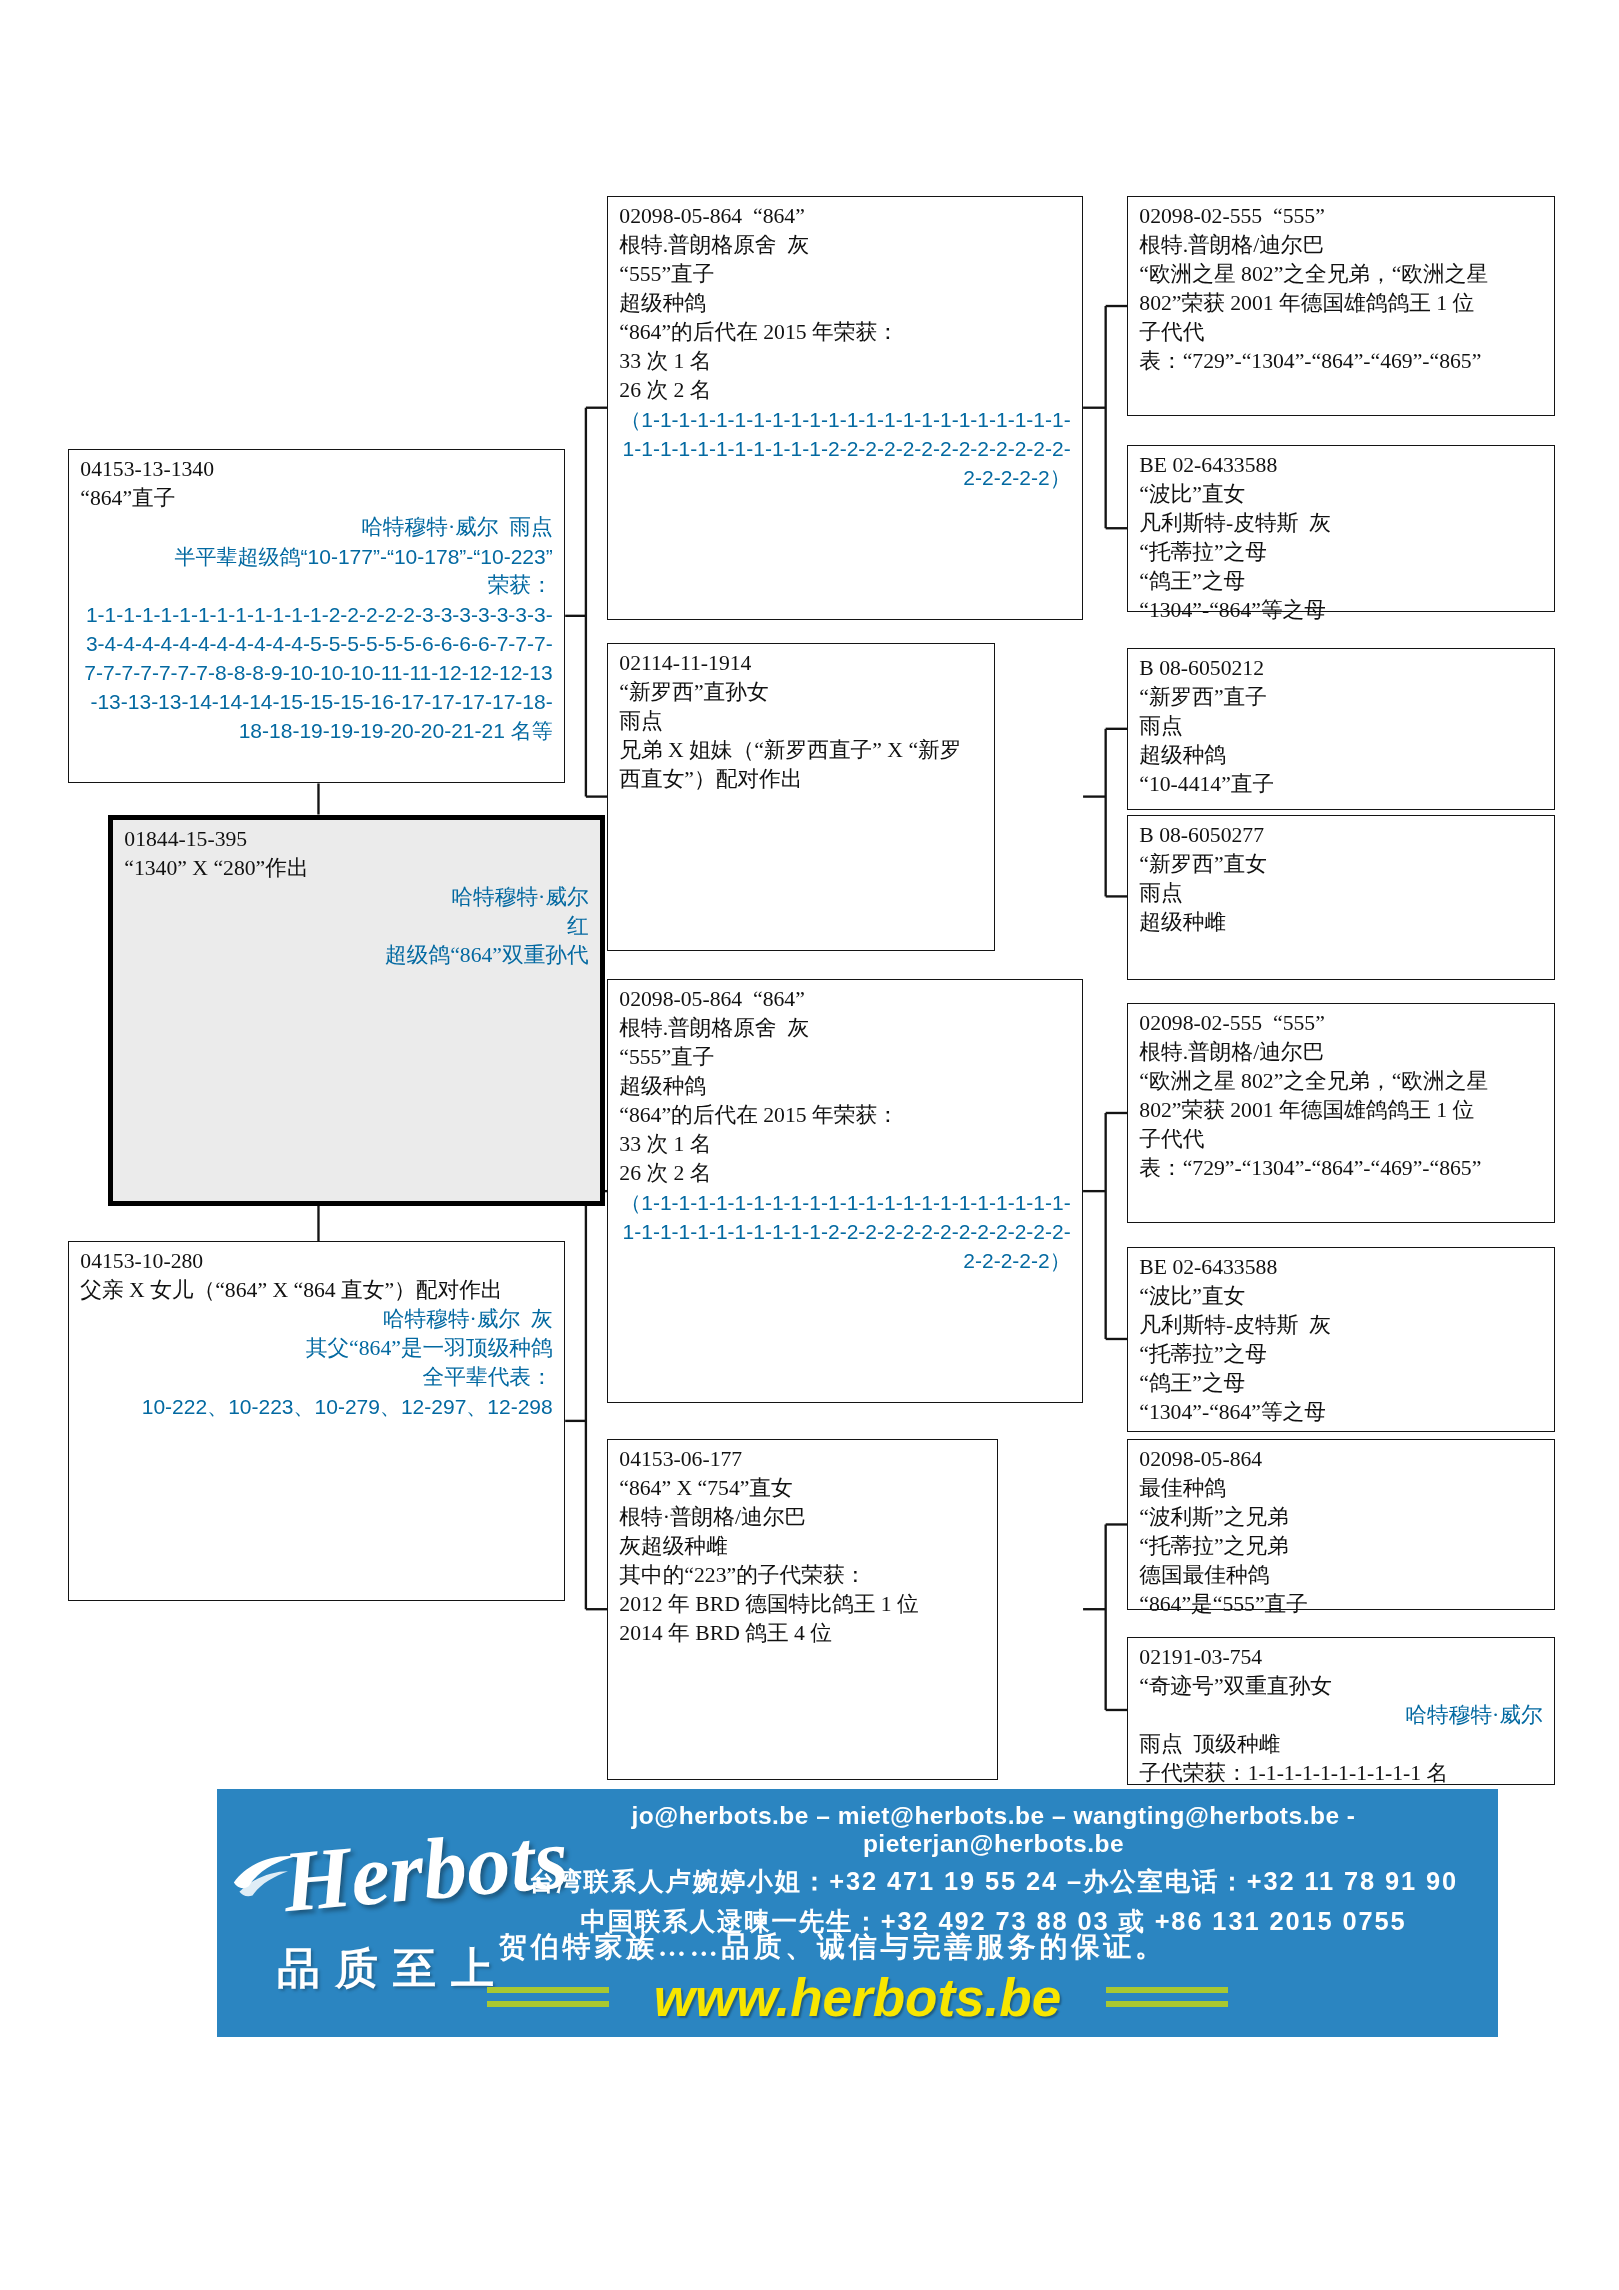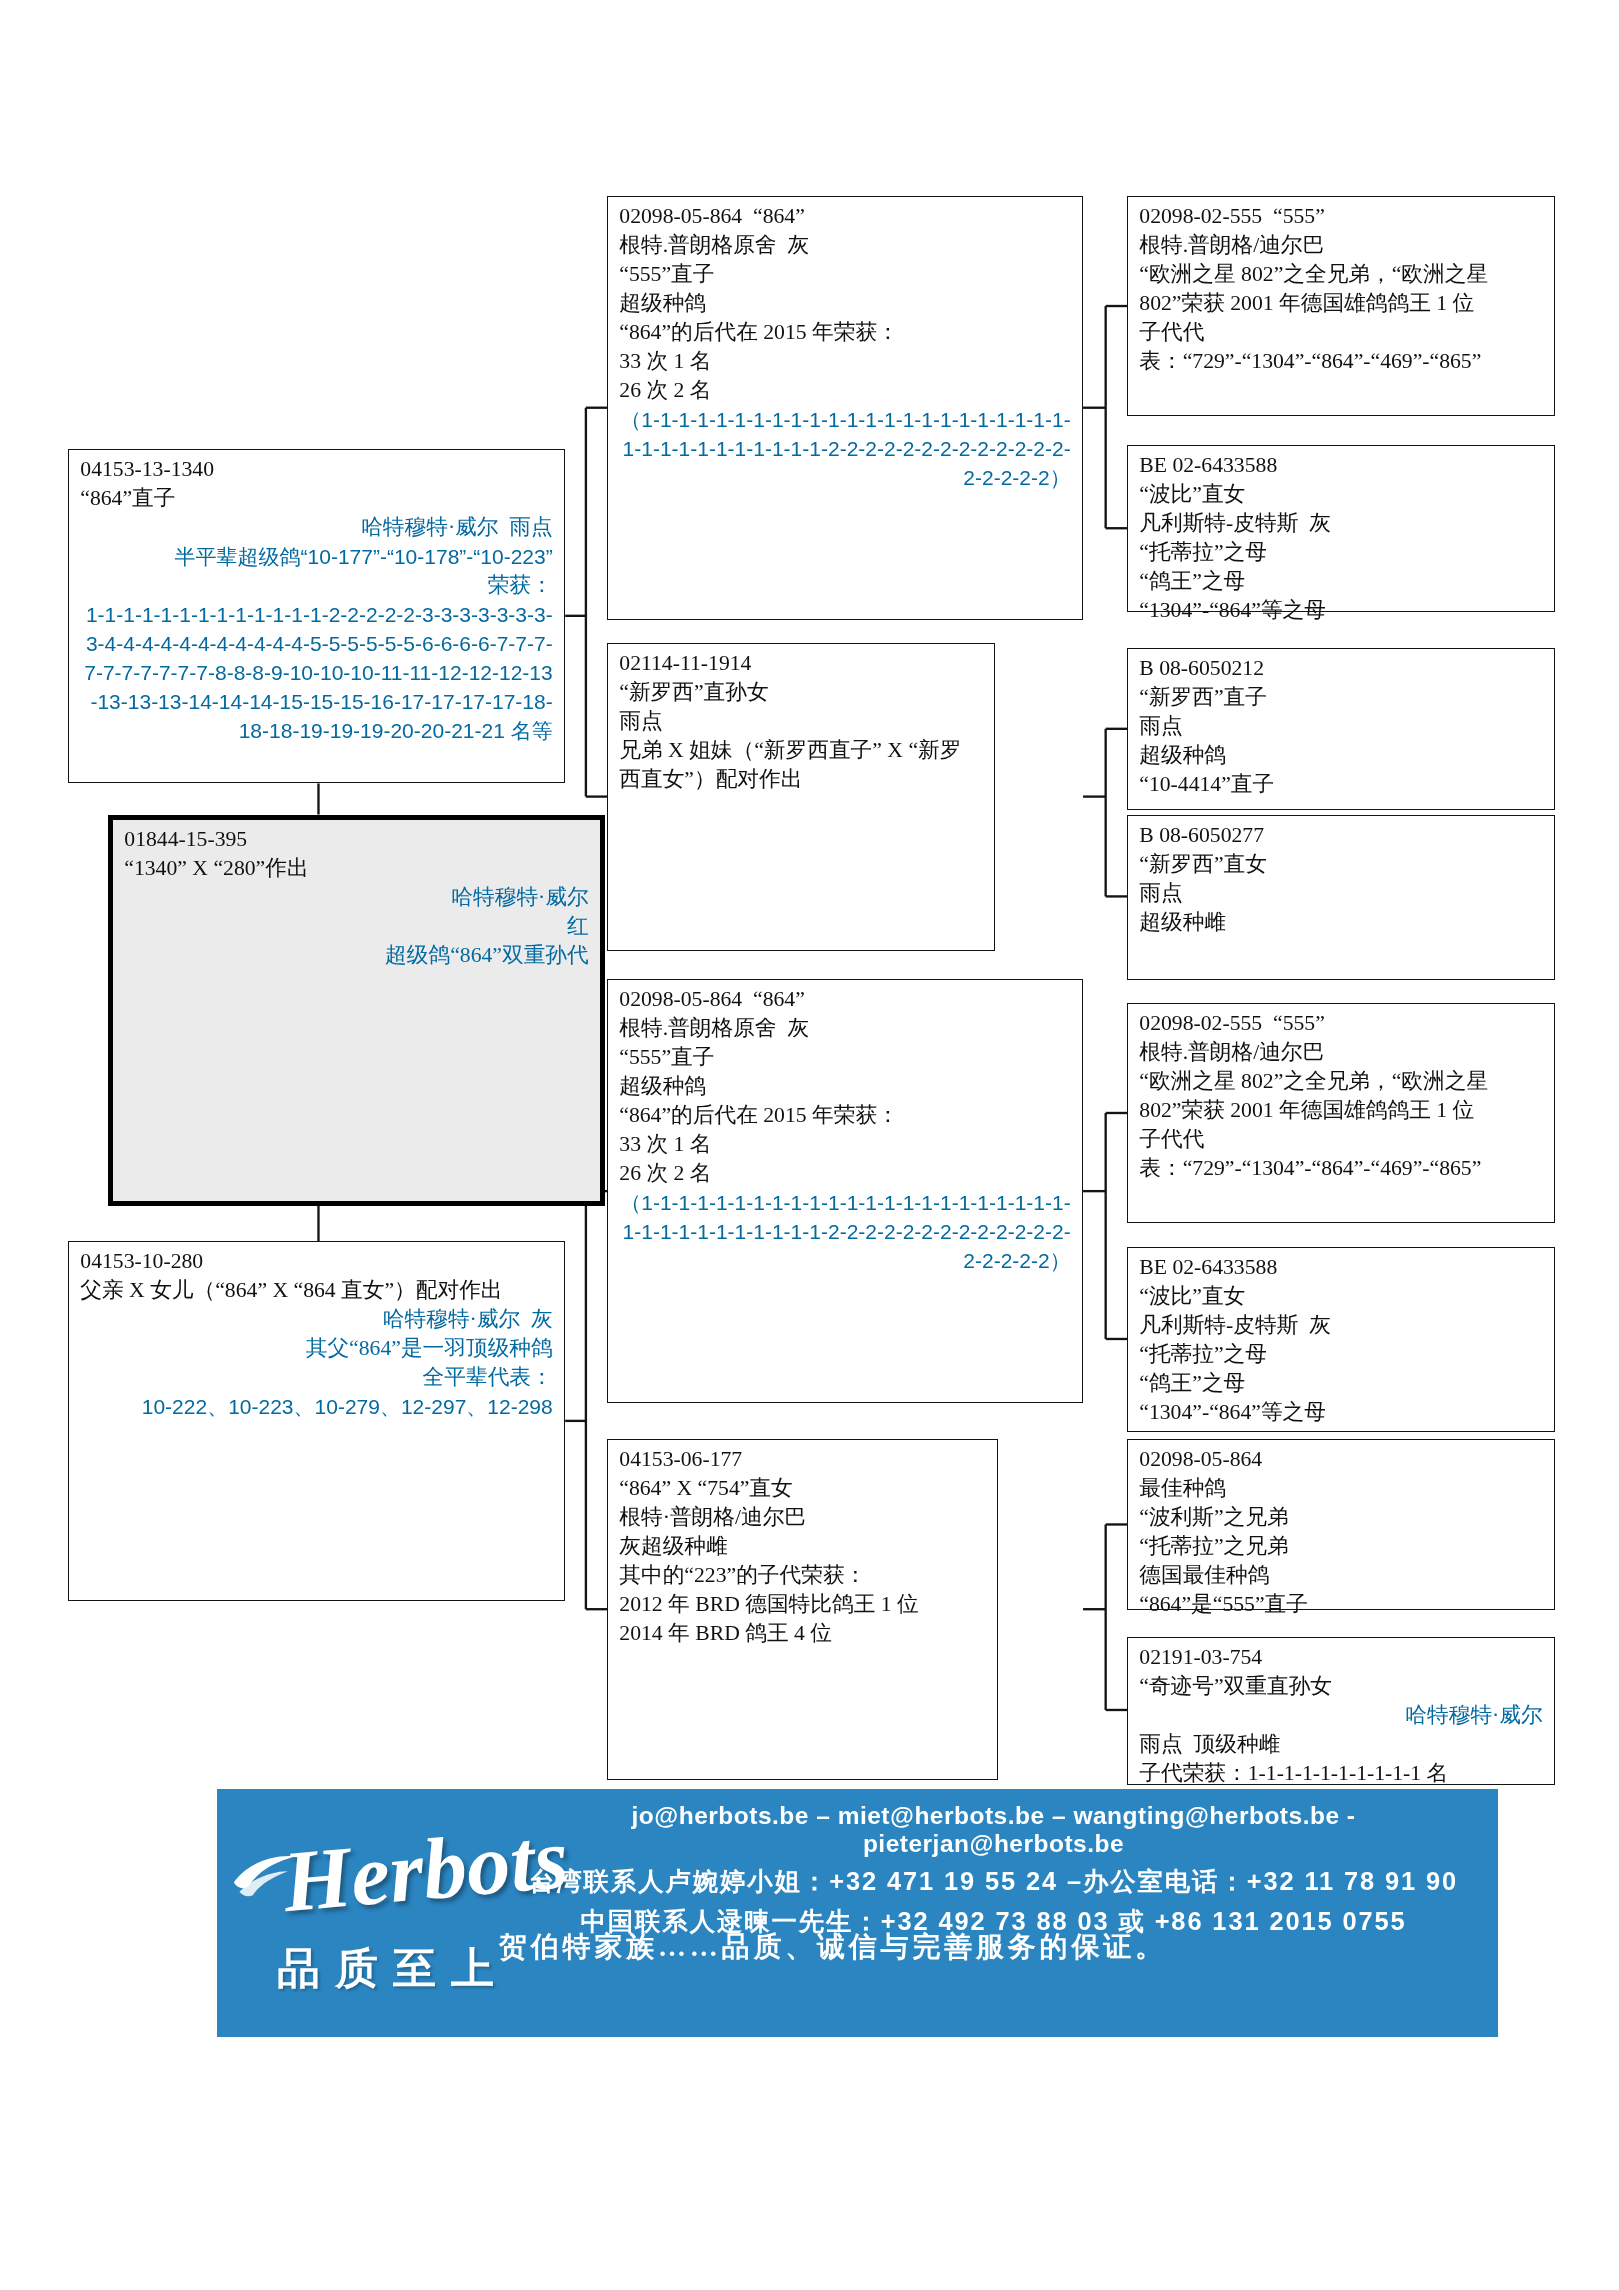--- a/index.html
+++ b/index.html
@@ -200,16 +200,27 @@
       </svg>
       <div class="logo-script">Herbots</div>
     </div>
     <div class="tagline">品质至上</div>
     <div class="contact">
       <div class="emails">jo@herbots.be – miet@herbots.be – wangting@herbots.be - pieterjan@herbots.be</div>
       <div class="cn">台湾联系人卢婉婷小姐：+32 471 19 55 24 –办公室电话：+32 11 78 91 90</div>
       <div class="cn">中国联系人逯暕一先生：+32 492 73 88 03 或 +86 131 2015 0755</div>
     </div>
     <div class="slogan">贺伯特家族……品质、诚信与完善服务的保证。</div>
+    <div class="url-row">
+      <div class="bars">
+          <div></div>
+          <div></div>
+        </div>
+      <div class="url">www.herbots.be</div>
+      <div class="bars">
+          <div></div>
+          <div></div>
+        </div>
+    </div>
   </div>
 
 </div>
 
 
 </body></html>

